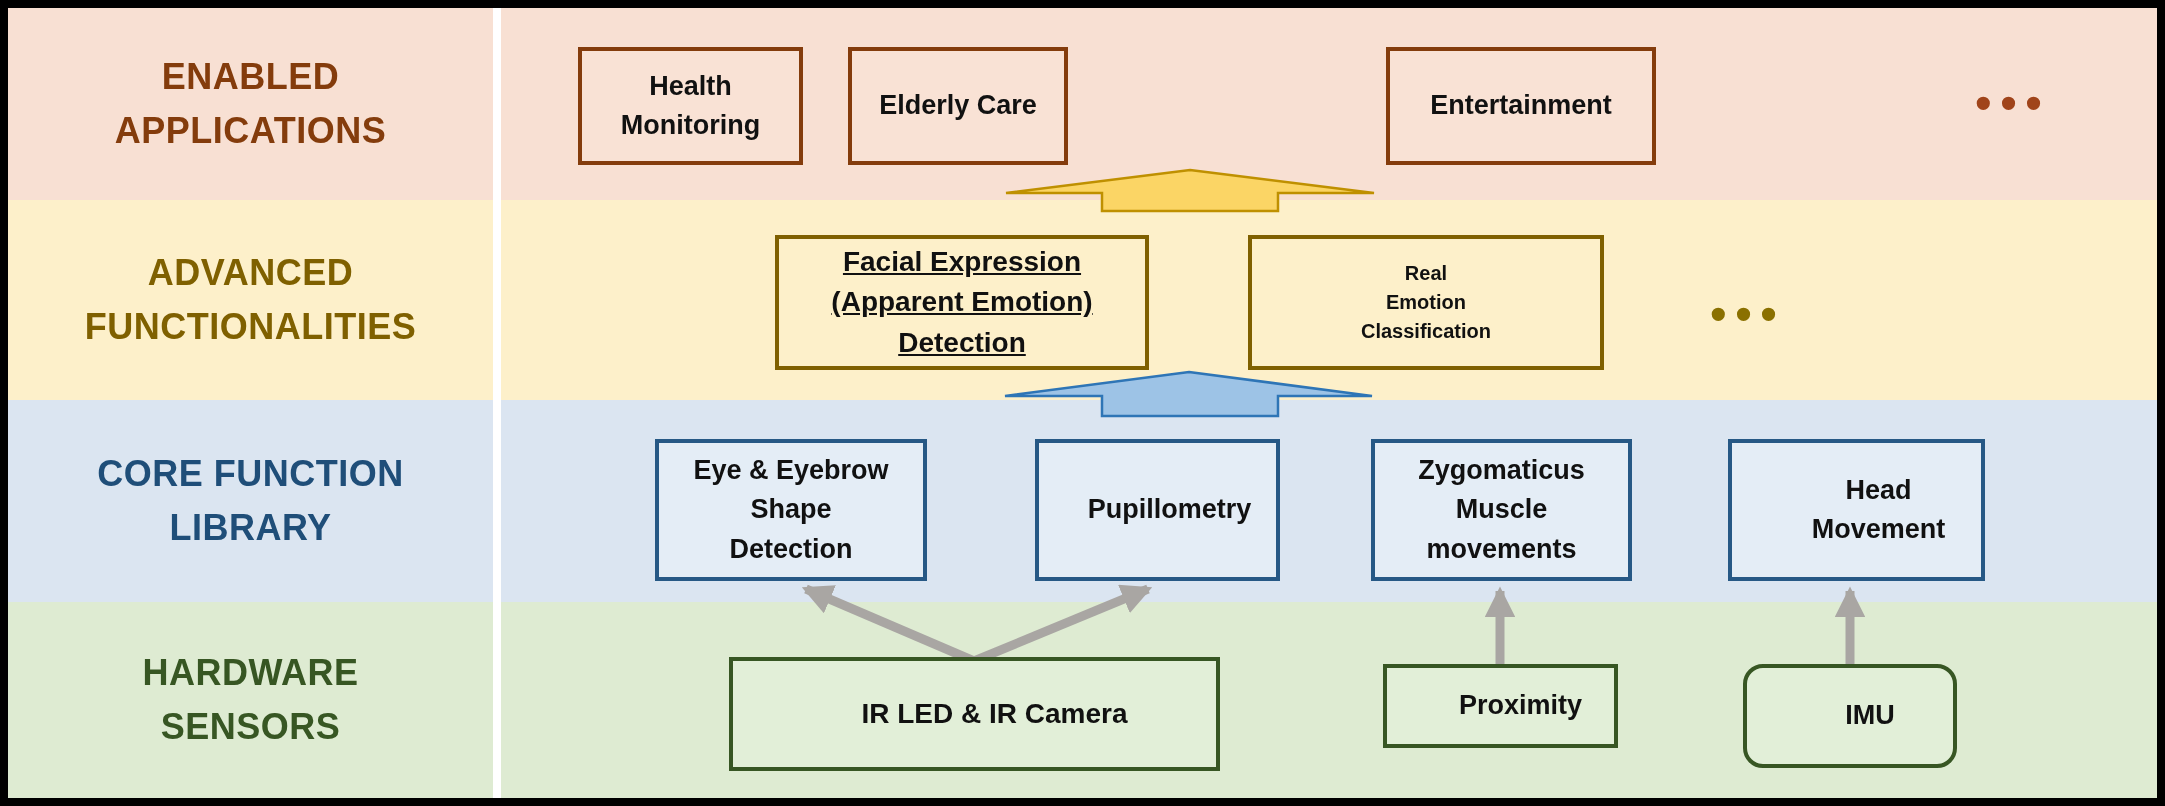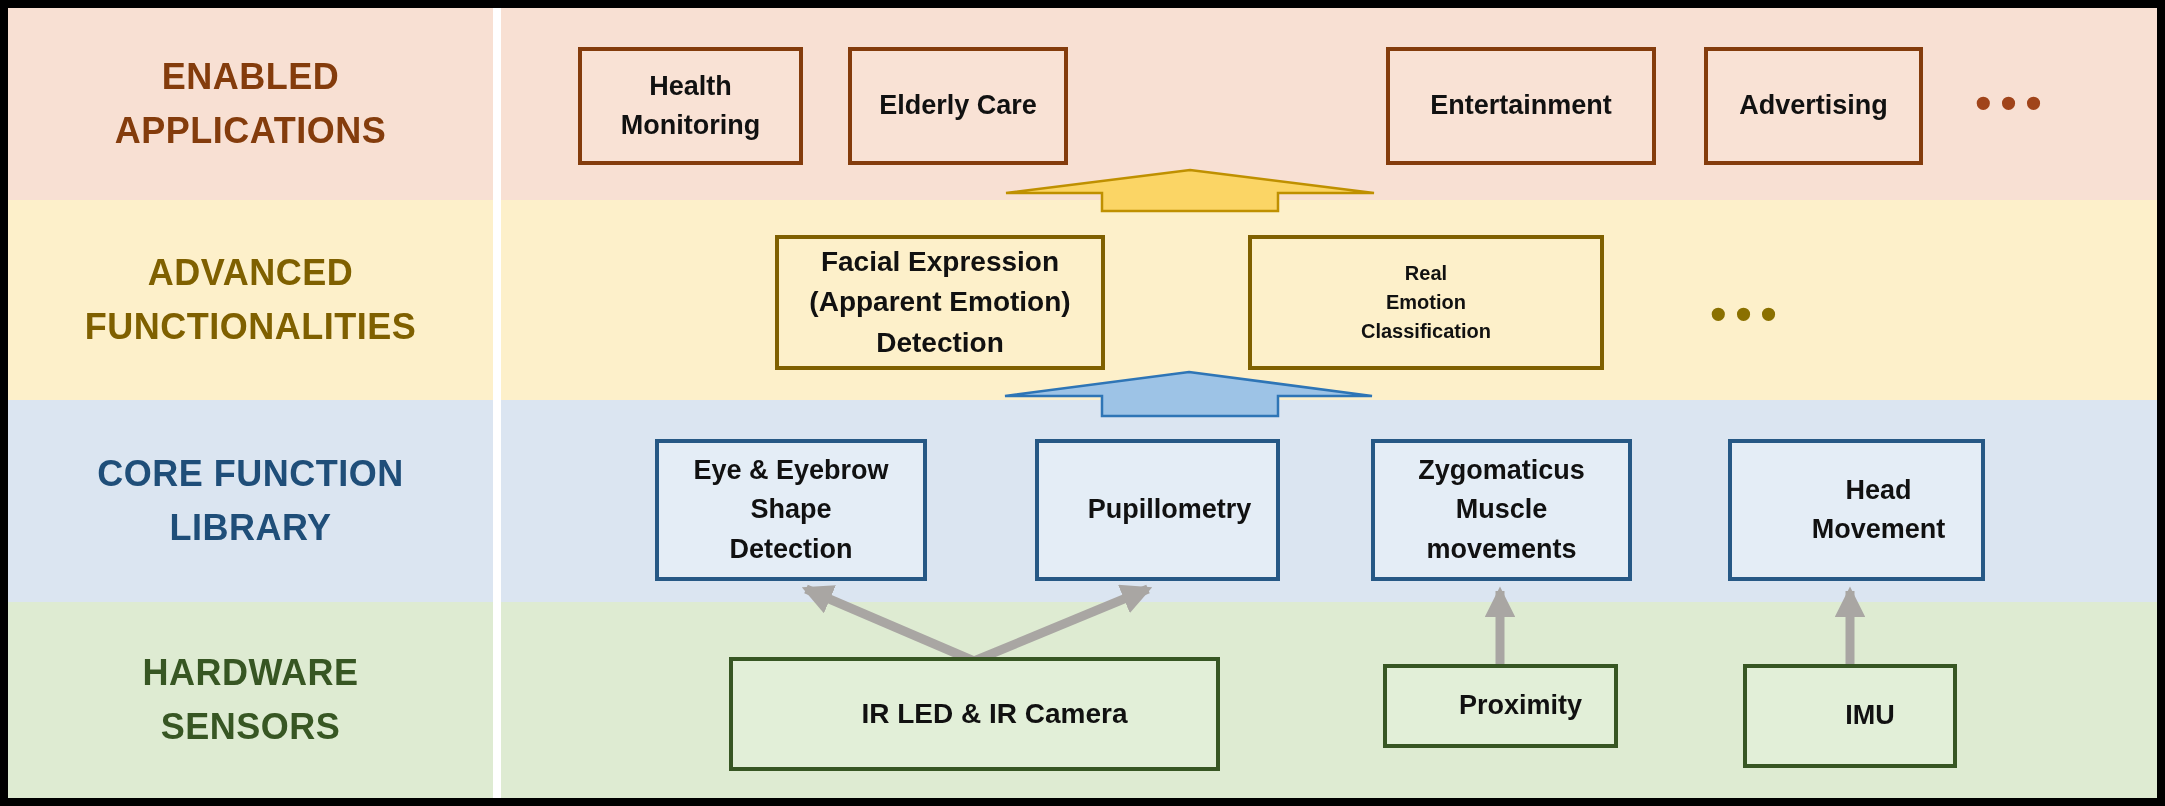--- a/index.html
+++ b/index.html
@@ -85,39 +85,38 @@
 FUNCTIONALITIES</div>
     <div class="rowlabel lbl3">CORE FUNCTION
 LIBRARY</div>
     <div class="rowlabel lbl4">HARDWARE
 SENSORS</div>
 
     <div class="box b1" style="left:570px;top:39px;width:225px;height:118px;">Health
 Monitoring</div>
     <div class="box b1" style="left:840px;top:39px;width:220px;height:118px;">Elderly Care</div>
     <div class="box b1" style="left:1378px;top:39px;width:270px;height:118px;">Entertainment</div>
-    <div class="box b1" style="left:1696px;top:39px;width:219px;height:118px;">Advertising</div>
     <div class="dots dots1" style="left:1945px;top:55px;width:120px;height:80px;">•••</div>
 
-    <div class="box b2" style="left:767px;top:227px;width:330px;height:135px;font-size:28px;">Facial Expression
+    <div class="box b2" style="left:767px;top:227px;width:374px;height:135px;font-size:28px;text-decoration:underline;">Facial Expression
 (Apparent Emotion)
 Detection</div>
     <div class="box b2" style="left:1240px;top:227px;width:356px;height:135px;font-size:20px;">Real
 Emotion
 Classification</div>
     <div class="dots dots2" style="left:1680px;top:266px;width:120px;height:80px;">•••</div>
 
     <div class="box b3" style="left:647px;top:431px;width:272px;height:142px;">Eye &amp; Eyebrow
 Shape
 Detection</div>
     <div class="box b3" style="left:1027px;top:431px;width:245px;height:142px;padding-left:24px;">Pupillometry</div>
     <div class="box b3" style="left:1363px;top:431px;width:261px;height:142px;">Zygomaticus
 Muscle
 movements</div>
     <div class="box b3" style="left:1720px;top:431px;width:257px;height:142px;padding-left:44px;">Head
 Movement</div>
 
     <div class="box b4" style="left:721px;top:649px;width:491px;height:114px;font-size:28px;">IR LED &amp; IR Camera</div>
     <div class="box b4" style="left:1375px;top:656px;width:235px;height:84px;">Proximity</div>
-    <div class="box b4" style="left:1735px;top:656px;width:214px;height:104px;">IMU</div>
+    <div class="box b4" style="left:1735px;top:656px;width:214px;height:104px;border-radius:20px;">IMU</div>
 
   </div>
 </div>
 
 </body></html>

